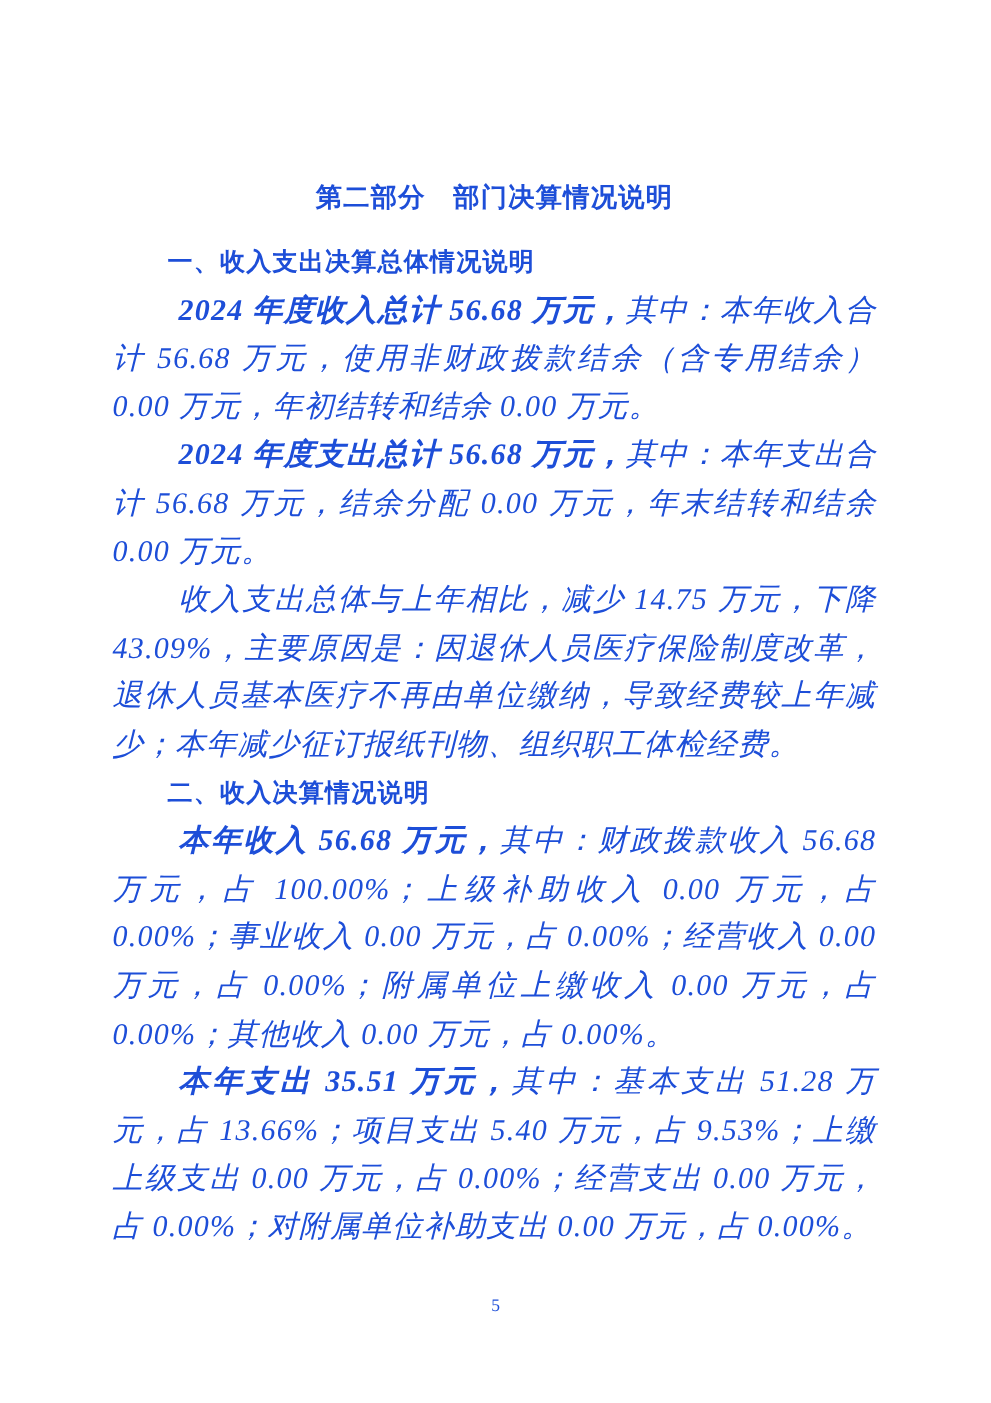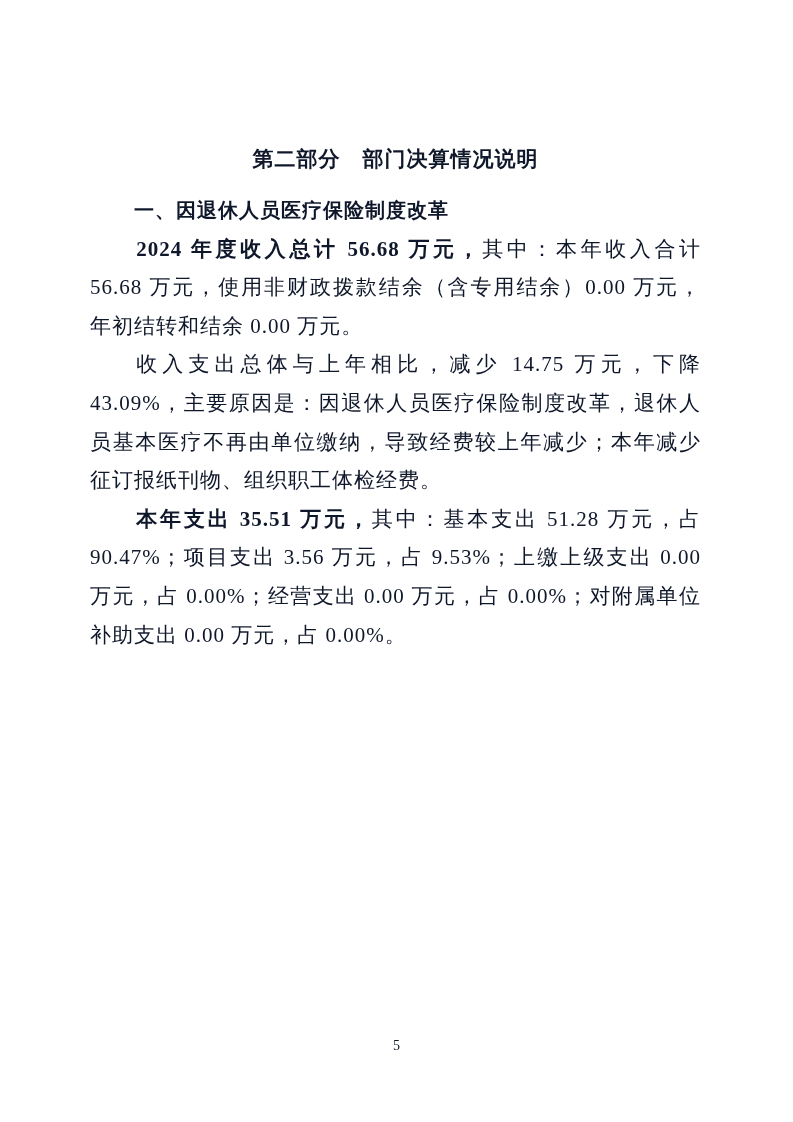--- a/index.html
+++ b/index.html
@@ -7,21 +7,21 @@
     padding: 0;
     background: #ffffff;
   }
   .page {
     position: relative;
     width: 793px;
     height: 1122px;
     background: #ffffff;
     box-sizing: border-box;
     padding: 144px 92px 0 90px;
-    color: #0f172a;
+    color: #1d4ed8;
     overflow: hidden;
     font-family: "Liberation Serif", "DejaVu Serif", serif;
   }
   .doc-title {
     font-family: "Liberation Sans", "DejaVu Sans", sans-serif;
     font-weight: bold;
     font-size: 21px;
     line-height: 30px;
     text-align: center;
     letter-spacing: 1px;
@@ -34,26 +34,27 @@
     line-height: 38.6px;
     letter-spacing: 1px;
     text-indent: 2.2em;
     margin: 0;
   }
   .sec-heading.mt {
     margin-top: 5px;
   }
   .para {
     font-family: "Liberation Serif", "DejaVu Serif", serif;
-    font-size: 21px;
+    font-size: 24px;
     line-height: 38.6px;
     letter-spacing: 1px;
     text-indent: 2.2em;
     text-align: justify;
     margin: 0;
+    font-style: italic;
   }
   .para .lead {
     font-weight: bold;
     font-family: "Liberation Serif", "DejaVu Serif", serif;
   }
   .page-number {
     position: absolute;
     top: 1038px;
     left: 0;
     width: 793px;
@@ -64,25 +65,30 @@
   }
 </style>
 </head>
 <body>
 
 <div class="page">
 
   <h1 class="doc-title">第二部分　部门决算情况说明</h1>
 
   <section>
-    <h2 class="sec-heading">一、因退休人员医疗保险制度改革</h2>
+    <h2 class="sec-heading">一、收入支出决算总体情况说明</h2>
     <p class="para"><span class="lead">2024 年度收入总计 56.68 万元，</span><span>其中：本年收入合计 56.68 万元，使用非财政拨款结余（含专用结余）0.00 万元，年初结转和结余 0.00 万元。</span></p>
+    <p class="para"><span class="lead">2024 年度支出总计 56.68 万元，</span><span>其中：本年支出合计 56.68 万元，结余分配 0.00 万元，年末结转和结余 0.00 万元。</span></p>
     <p class="para"><span class="lead"></span><span>收入支出总体与上年相比，减少 14.75 万元，下降 43.09%，主要原因是：因退休人员医疗保险制度改革，退休人员基本医疗不再由单位缴纳，导致经费较上年减少；本年减少征订报纸刊物、组织职工体检经费。</span></p>
   </section>
 
+  <section>
+    <h2 class="sec-heading">二、收入决算情况说明</h2>
+    <p class="para"><span class="lead">本年收入 56.68 万元，</span><span>其中：财政拨款收入 56.68 万元，占 100.00%；上级补助收入 0.00 万元，占 0.00%；事业收入 0.00 万元，占 0.00%；经营收入 0.00 万元，占 0.00%；附属单位上缴收入 0.00 万元，占 0.00%；其他收入 0.00 万元，占 0.00%。</span></p>
+  </section>
 
   <section>
-    <p class="para"><span class="lead">本年支出 35.51 万元，</span><span>其中：基本支出 51.28 万元，占 90.47%；项目支出 3.56 万元，占 9.53%；上缴上级支出 0.00 万元，占 0.00%；经营支出 0.00 万元，占 0.00%；对附属单位补助支出 0.00 万元，占 0.00%。</span></p>
+    <p class="para"><span class="lead">本年支出 35.51 万元，</span><span>其中：基本支出 51.28 万元，占 13.66%；项目支出 5.40 万元，占 9.53%；上缴上级支出 0.00 万元，占 0.00%；经营支出 0.00 万元，占 0.00%；对附属单位补助支出 0.00 万元，占 0.00%。</span></p>
   </section>
 
   <div class="page-number">5</div>
 
 </div>
 
 </body></html>

